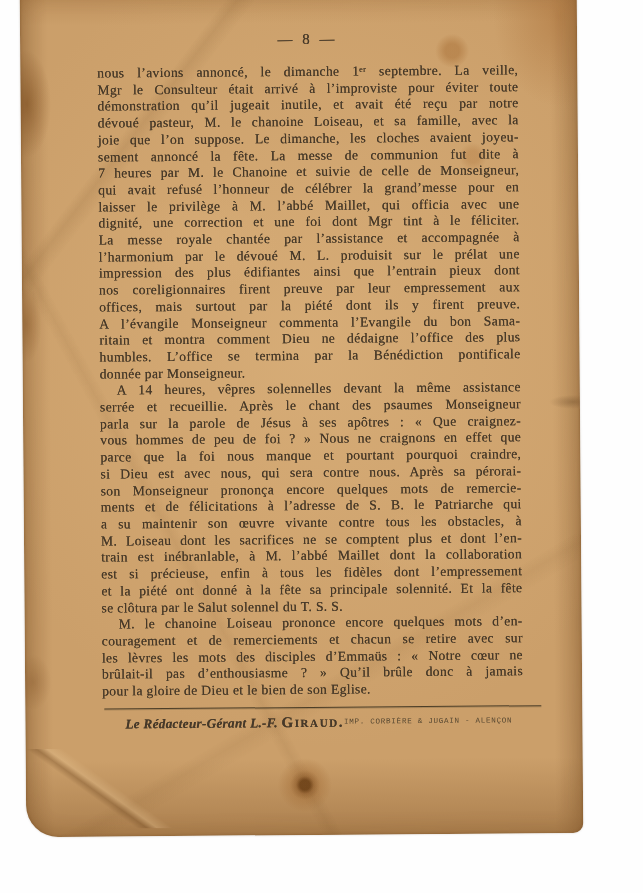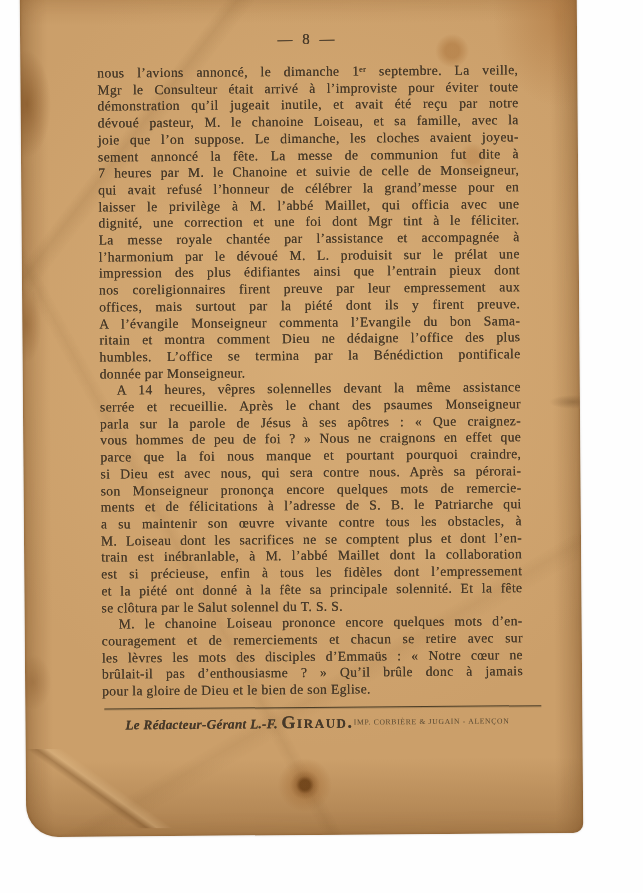--- a/index.html
+++ b/index.html
@@ -109,26 +109,26 @@
     font-style: italic;
     font-weight: bold;
     font-size: 13.2px;
     letter-spacing: 0.3px;
     white-space: nowrap;
   }
   .ed-name {
     font-style: normal;
     font-variant: small-caps;
     letter-spacing: 1.6px;
-    font-size: 18px;
+    font-size: 15px;
   }
   .imprint {
     margin-left: auto;
     margin-right: 38px;
-    font-family: Liberation Serif, serif;
+    font-family: Liberation Mono, monospace;
     font-size: 7.6px;
     letter-spacing: 0.7px;
     color: #564731;
     white-space: nowrap;
     text-shadow: none;
   }
 </style>
 </head>
 <body>
 

